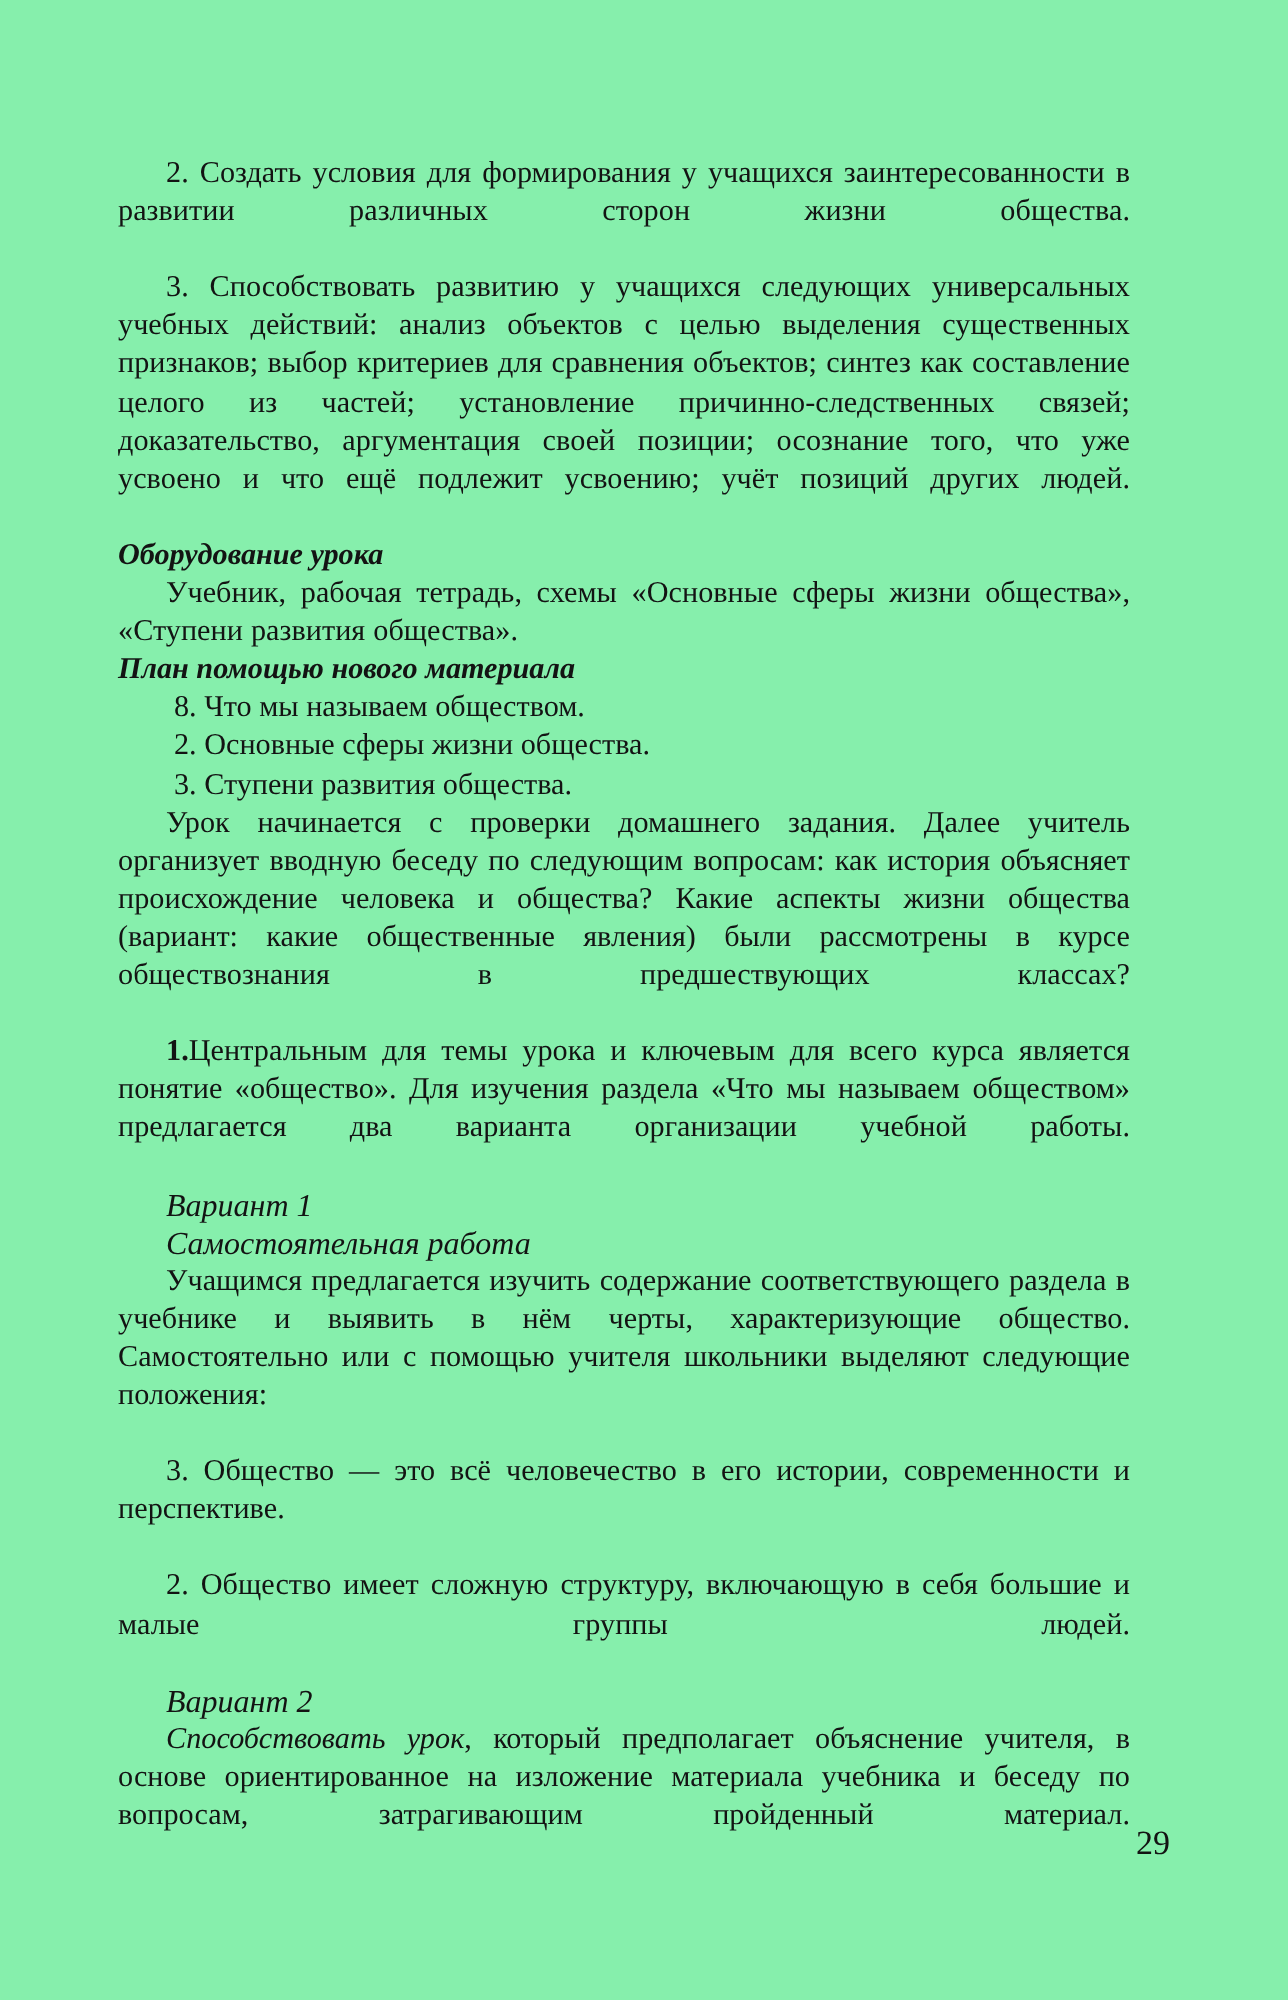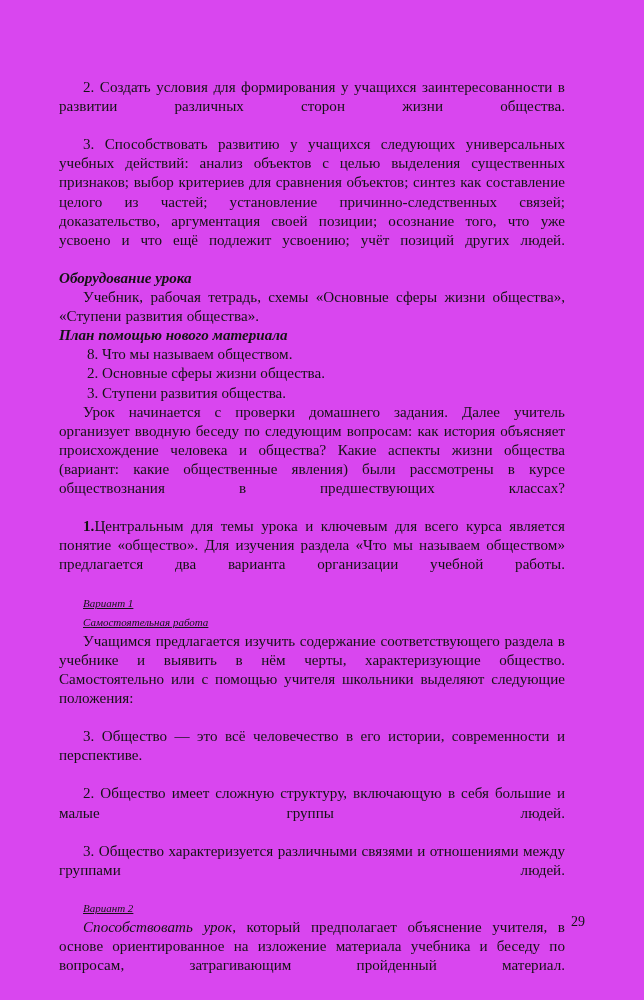--- a/index.html
+++ b/index.html
@@ -5,21 +5,21 @@
 <style>
   html, body {
     margin: 0;
     padding: 0;
     background: #ffffff;
   }
   #page {
     position: relative;
     width: 644px;
     height: 1000px;
-    background: #d946ef;
+    background: #86efac;
     overflow: hidden;
     font-family: "Liberation Serif", "DejaVu Serif", serif;
     color: #131313;
   }
   #text-column {
     position: absolute;
     left: 59px;
     top: 78px;
     width: 506px;
   }
@@ -57,28 +57,27 @@
   .heading-bi.justified {
     text-align: justify;
     text-justify: inter-word;
   }
   .heading-bi.justified::after {
     content: "";
     display: inline-block;
     width: 100%;
   }
   .heading-i {
-    font-size: 11px;
+    font-size: 16px;
     line-height: 19.1px;
     font-style: italic;
     font-weight: normal;
     text-indent: 24px;
     text-align: left;
     margin: 0;
-    text-decoration: underline;
   }
   .list-item {
     font-size: 15.1px;
     line-height: 19.1px;
     text-align: justify;
     text-justify: inter-word;
     text-indent: 28px;
     margin: 0;
   }
   .list-item::after {
@@ -88,21 +87,21 @@
   }
   .list-item.nostretch::after { content: none; }
 
   .num-bold { font-weight: bold; }
   .inline-italic { font-style: italic; }
 
   #page-number {
     position: absolute;
     right: 59px;
     top: 912px;
-    font-size: 14px;
+    font-size: 17px;
     line-height: 19.1px;
     font-family: "Liberation Serif", "DejaVu Serif", serif;
     color: #131313;
     text-align: right;
   }
 </style>
 </head>
 <body>
 
 <div id="page">
@@ -133,21 +132,20 @@
     <p class="heading-i">Вариант 1</p>
 
     <p class="heading-i">Самостоятельная работа</p>
 
     <p class="para">Учащимся предлагается изучить содержание соответствующего раздела в учебнике и выявить в нём черты, характеризующие общество. Самостоятельно или с помощью учителя школьники выделяют следующие положения:</p>
 
     <p class="para">3. Общество — это всё человечество в его истории, современности и перспективе.</p>
 
     <p class="para">2. Общество имеет сложную структуру, включающую в себя большие и малые группы людей.</p>
 
-    <p class="para">3. Общество характеризуется различными связями и отношениями между группами людей.</p>
 
     <p class="heading-i">Вариант 2</p>
 
     <p class="para"><span class="inline-italic">Способствовать урок</span><span>, который предполагает объяснение учителя, в основе ориентированное на изложение материала учебника и беседу по вопросам, затрагивающим пройденный материал.</span></p>
 
   </div>
 
   <div id="page-number">29</div>
 
 </div>

